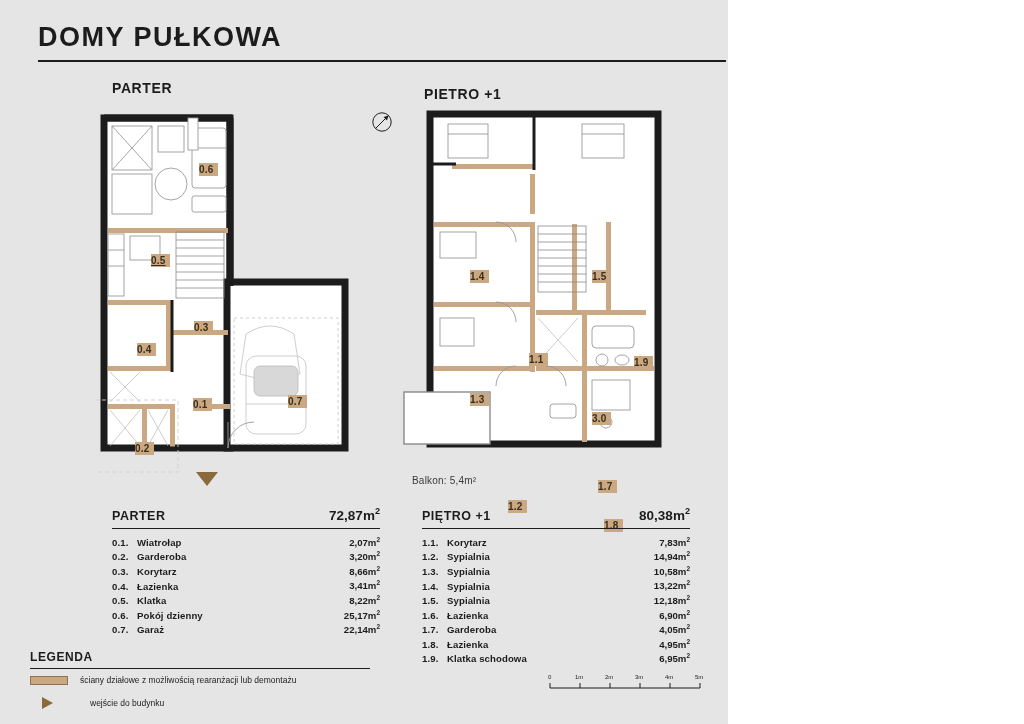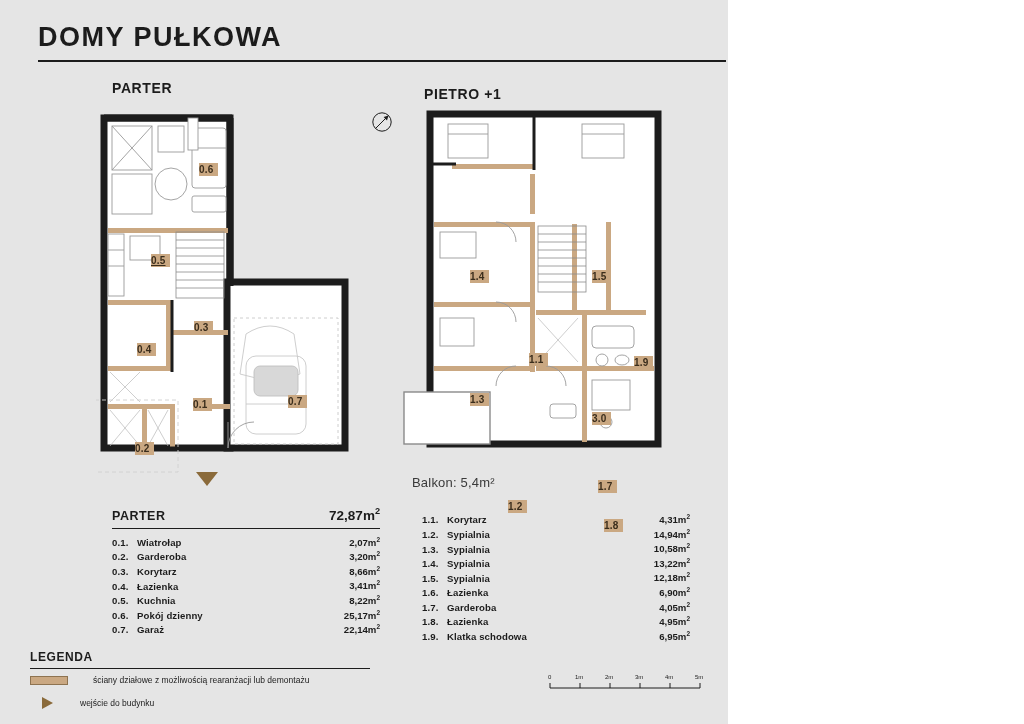--- a/index.html
+++ b/index.html
@@ -44,21 +44,21 @@
     background:#caa882;
     color:#3a2d1c;
     font-size:10px;
     font-weight:700;
     padding:2px 4px 1px 0;
     line-height:1;
     letter-spacing:0.2px;
   }
   .balkon-label {
     position:absolute;
-    font-size:13px;
+    font-size:10px;
     color:#3a3a3a;
     letter-spacing:0.2px;
   }
 
   
   .tbl { position:absolute; width:268px; }
   #tbl-parter { left:112px; top:506px; }
   #tbl-pietro { left:422px; top:506px; }
 
   .tbl-head {
@@ -72,21 +72,21 @@
     font-size:9.6px; font-weight:700; padding:1.2px 0;
   }
   .tbl-row .name { letter-spacing:0.1px; }
   .tbl-row .name .num { display:inline-block; min-width:25px; }
   .tbl-row .area { }
   sup { font-size:0.68em; vertical-align:super; }
 
   
   .legend-title { position:absolute; left:30px; top:650px; font-size:12px; font-weight:700; letter-spacing:0.6px; }
   .legend-rule { position:absolute; left:30px; top:668px; width:340px; height:1.2px; background:#1c1c1c; }
-  .legend-row { position:absolute; display:flex; align-items:center; gap:25px; font-size:8.5px; }
+  .legend-row { position:absolute; display:flex; align-items:center; gap:12px; font-size:8.5px; }
   #legend-1 { left:30px; top:675px; width:360px; }
   #legend-2 { left:30px; top:697px; }
   .legend-swatch { width:38px; height:9px; background:#caa882; border:1px solid #8e7350; flex:none; }
   .legend-tri { width:0;height:0;border-left:11px solid #8a6a3a;border-top:6px solid transparent;border-bottom:6px solid transparent; flex:none; margin-left:12px;}
   .legend-text { line-height:1.25; }
 
   
   .right { position:absolute; left:728px; top:0; width:296px; height:724px; background:#ffffff; }
   .right-sep { position:absolute; left:728px; top:0; width:1px; height:724px; background:#d9d9d9; }
 
@@ -315,38 +315,42 @@
         </div>
       <div class="tbl-row">
           <span class="name"><span class="num">0.3.</span><span>Korytarz</span></span>
           <span class="area"><span>8,66m</span><sup>2</sup></span>
         </div>
       <div class="tbl-row">
           <span class="name"><span class="num">0.4.</span><span>Łazienka</span></span>
           <span class="area"><span>3,41m</span><sup>2</sup></span>
         </div>
       <div class="tbl-row">
-          <span class="name"><span class="num">0.5.</span><span>Kuchnia</span></span>
+          <span class="name"><span class="num">0.5.</span><span>Klatka</span></span>
           <span class="area"><span>8,22m</span><sup>2</sup></span>
         </div>
       <div class="tbl-row">
           <span class="name"><span class="num">0.6.</span><span>Pokój dzienny</span></span>
           <span class="area"><span>25,17m</span><sup>2</sup></span>
         </div>
       <div class="tbl-row">
           <span class="name"><span class="num">0.7.</span><span>Garaż</span></span>
           <span class="area"><span>22,14m</span><sup>2</sup></span>
         </div>
     </div>
 
     <div class="tbl" id="tbl-pietro">
+      <div class="tbl-head">
+        <span class="lbl">PIĘTRO +1</span>
+        <span class="val"><span>80,38m</span><sup>2</sup></span>
+      </div>
       <div style="height:6px"></div>
       <div class="tbl-row">
           <span class="name"><span class="num">1.1.</span><span>Korytarz</span></span>
-          <span class="area"><span>4,31m</span><sup>2</sup></span>
+          <span class="area"><span>7,83m</span><sup>2</sup></span>
         </div>
       <div class="tbl-row">
           <span class="name"><span class="num">1.2.</span><span>Sypialnia</span></span>
           <span class="area"><span>14,94m</span><sup>2</sup></span>
         </div>
       <div class="tbl-row">
           <span class="name"><span class="num">1.3.</span><span>Sypialnia</span></span>
           <span class="area"><span>10,58m</span><sup>2</sup></span>
         </div>
       <div class="tbl-row">
@@ -377,21 +381,21 @@
 
     <div class="legend-title">LEGENDA</div>
     <div class="legend-rule"></div>
 
     <div class="legend-row" id="legend-1">
       <span class="legend-swatch"></span>
       <span class="legend-text">ściany działowe z możliwością rearanżacji lub demontażu</span>
     </div>
     <div class="legend-row" id="legend-2">
       <span class="legend-tri"></span>
-      <span class="legend-text" style="margin-left:2px">wejście do budynku</span>
+      <span class="legend-text" style="margin-left:25px">wejście do budynku</span>
     </div>
 
     <div class="scalebar">
       <svg width="160" height="22" viewBox="0 0 160 22">
         <line x1="2" y1="12" x2="152" y2="12" stroke="#1c1c1c" stroke-width="1"></line>
         <line x1="2" y1="7" x2="2" y2="12" stroke="#1c1c1c" stroke-width="1"></line>
         <line x1="32" y1="7" x2="32" y2="12" stroke="#1c1c1c" stroke-width="1"></line>
         <line x1="62" y1="7" x2="62" y2="12" stroke="#1c1c1c" stroke-width="1"></line>
         <line x1="92" y1="7" x2="92" y2="12" stroke="#1c1c1c" stroke-width="1"></line>
         <line x1="122" y1="7" x2="122" y2="12" stroke="#1c1c1c" stroke-width="1"></line>

